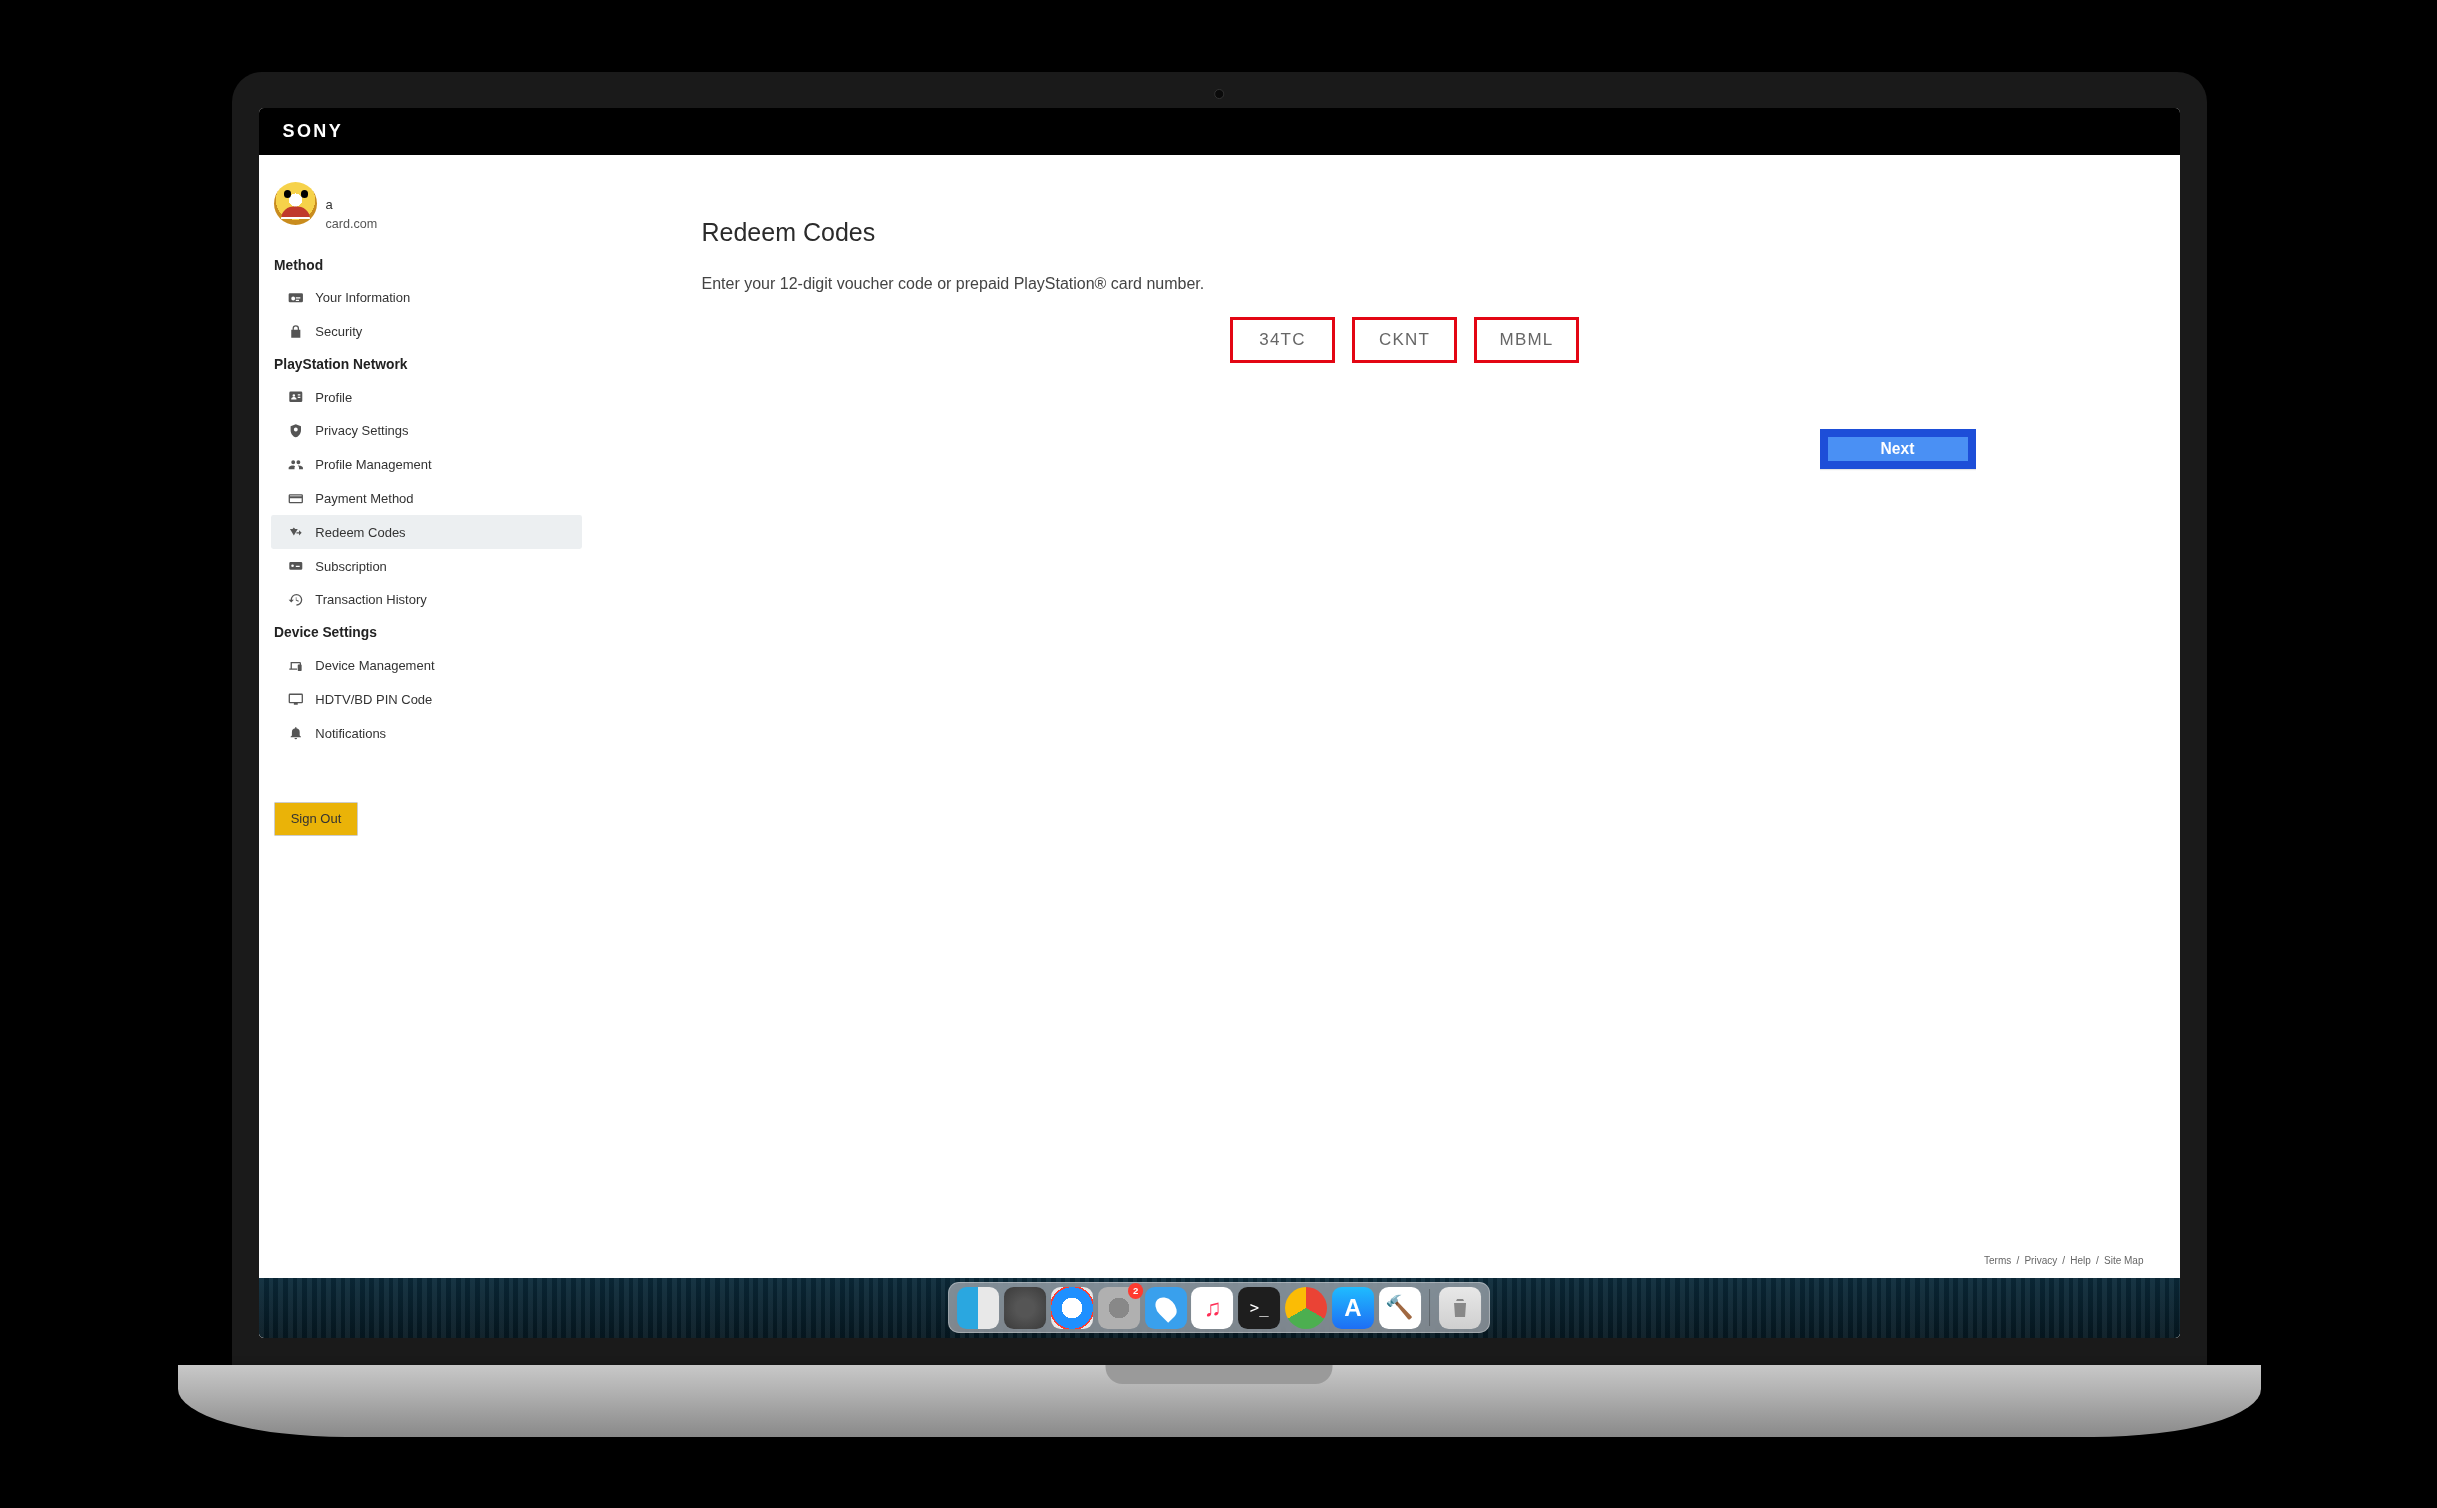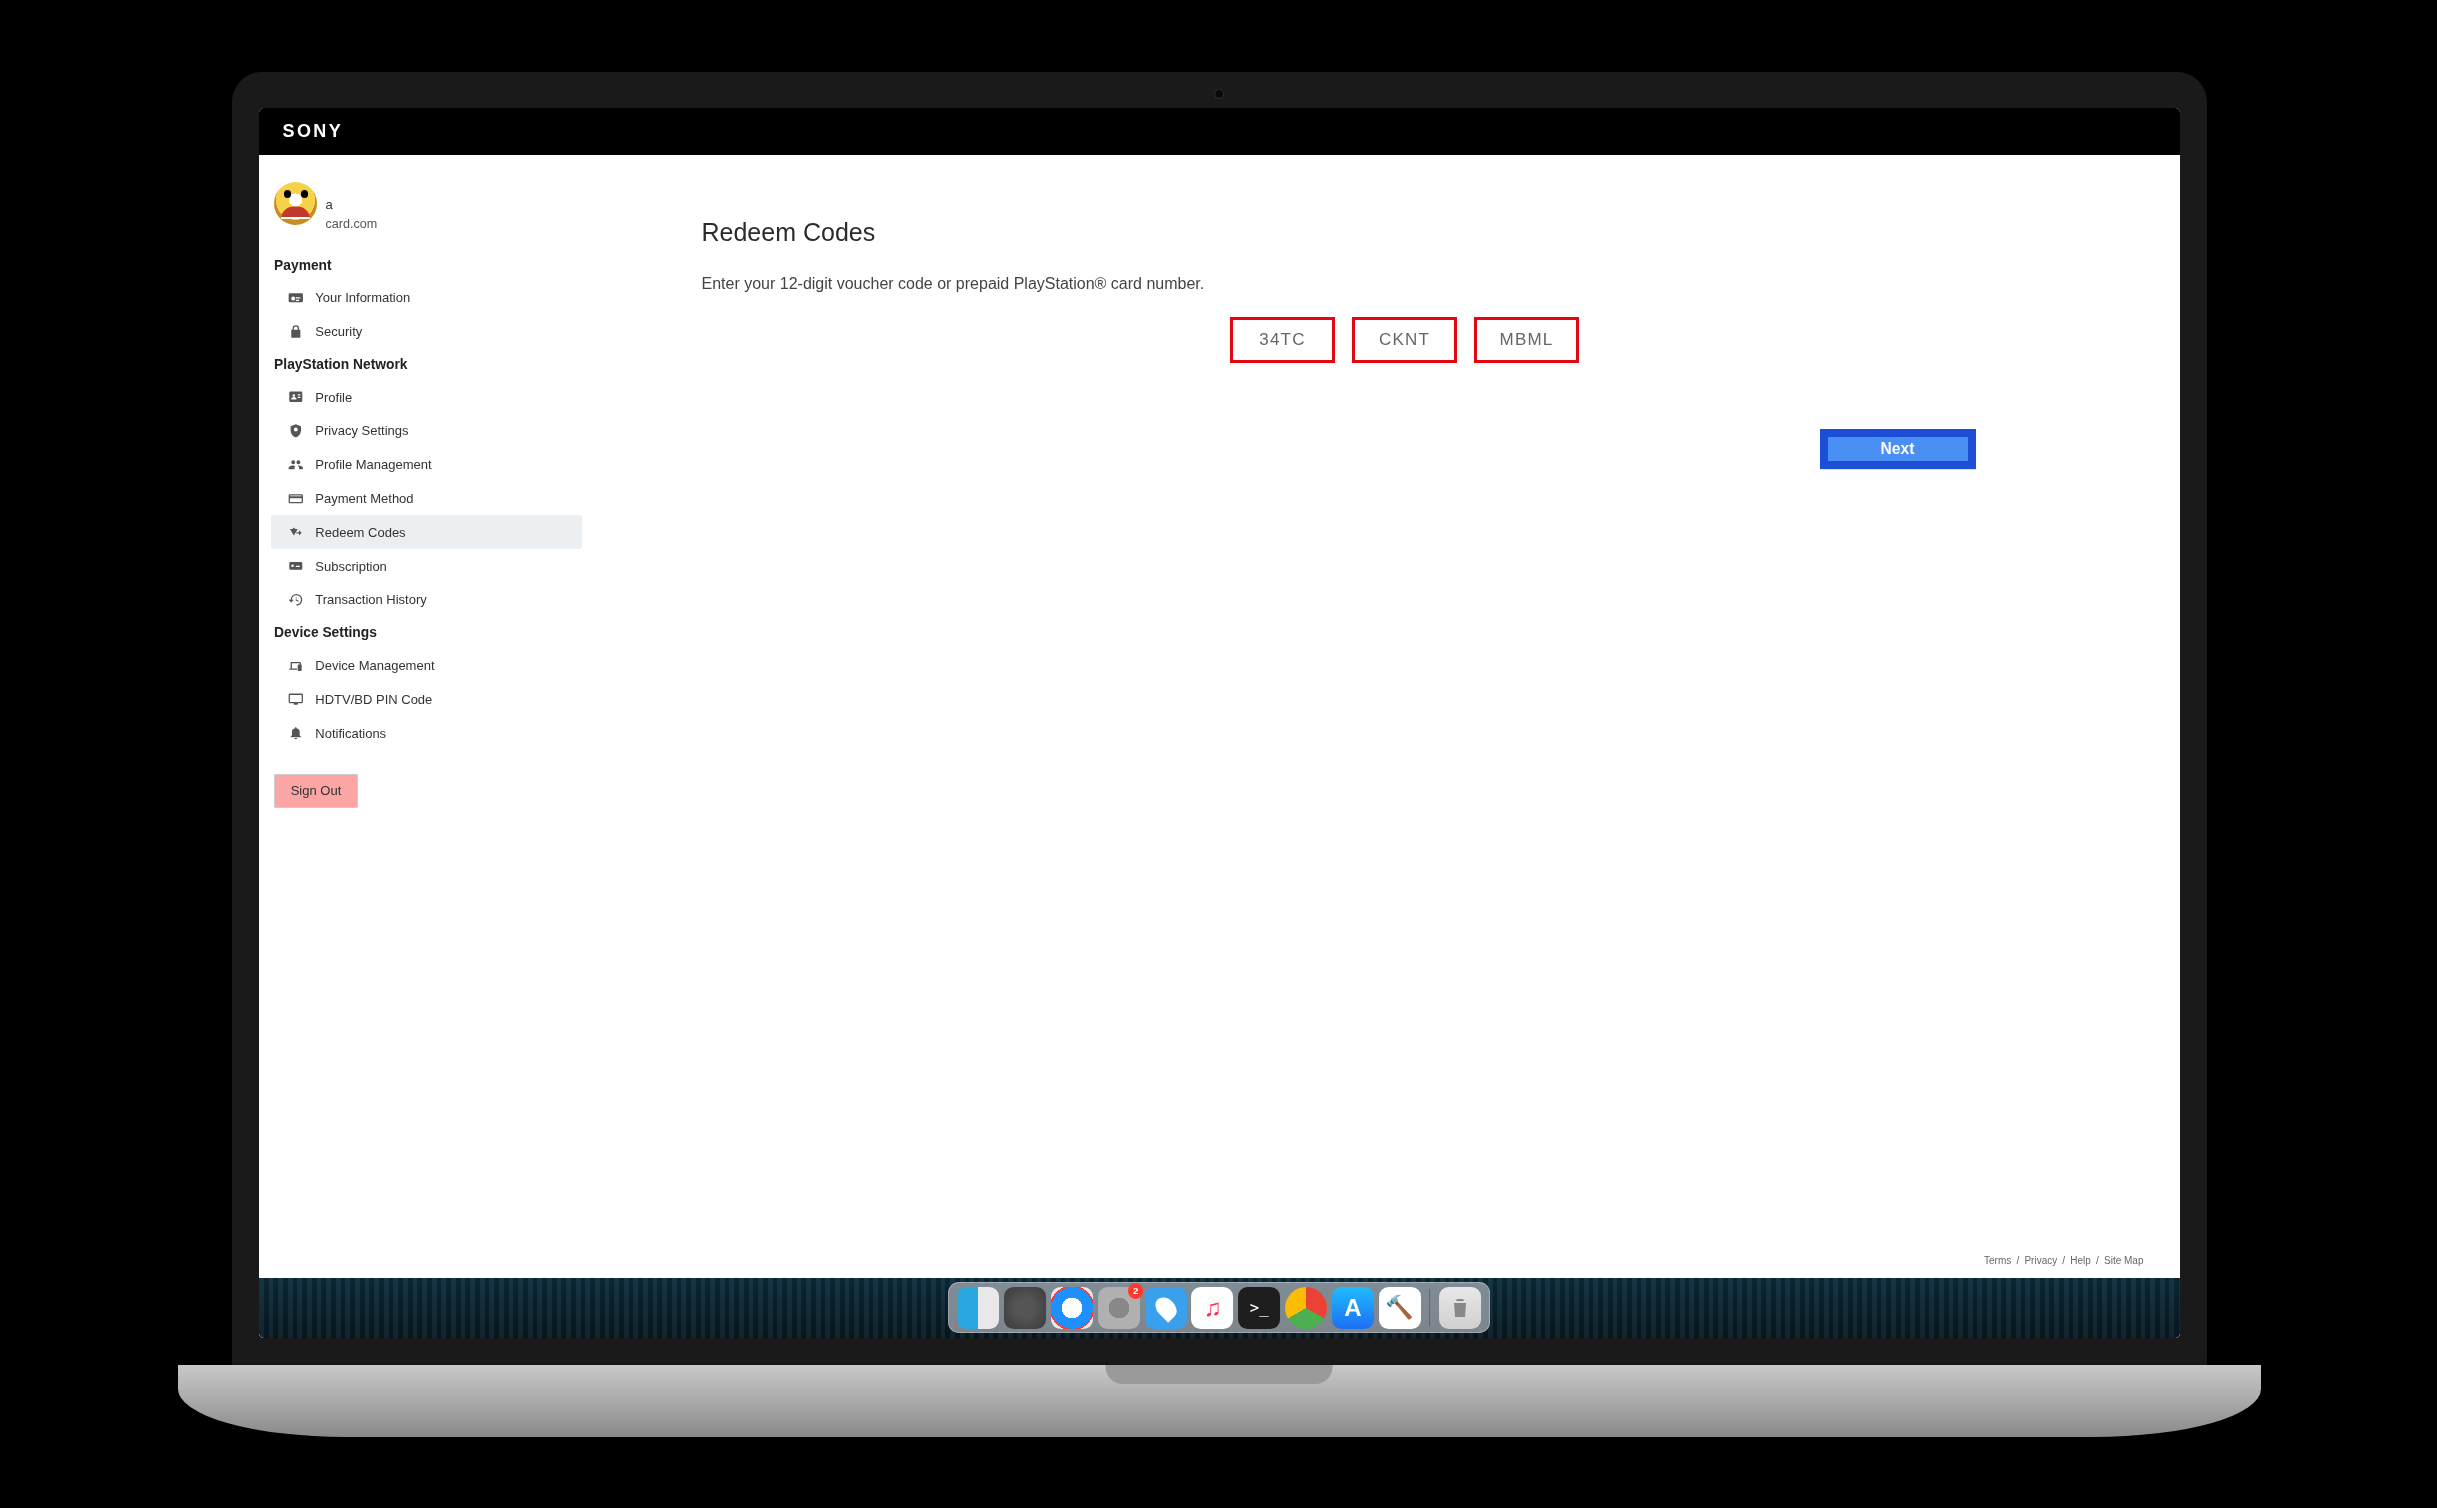--- a/index.html
+++ b/index.html
@@ -30,21 +30,21 @@
 .user-line { background: #fff; min-height: 13px; min-width: 120px; }
 .user-email { font-size: 12.6px; color: #555; padding-top: 2.4px; }
 
 .sb-section { font-weight: 700; font-size: 13.8px; color: #222; padding: 8.4px 4.8px 8.4px 3.6px; }
 .sb-item { display: flex; align-items: center; gap: 10.8px; padding: 8.4px 6px 8.4px 17px; font-size: 13px; color: #333; cursor: pointer; border-radius: 2.4px; }
 .sb-item.active { background: #eceff1; }
 .sb-icon { width: 17px; height: 17px; display: flex; align-items: center; justify-content: center; flex-shrink: 0; }
 .sb-icon svg { width: 15.6px; height: 15.6px; fill: #555; }
 
 .signout-wrap { margin-top: 24px; padding-left: 3.6px; }
-.signout { border: 1.2px solid #ccc; background: #fca5a5; padding: 8.4px 15.6px; font-size: 13px; color: #333; cursor: pointer; border-radius: 1.2px; }
+.signout { border: 1.2px solid #ccc; background: #eab308; padding: 8.4px 15.6px; font-size: 13px; color: #333; cursor: pointer; border-radius: 1.2px; margin-top: 28px; }
 
 
 .main { flex: 1; padding: 54px 72px 24px 108px; position: relative; }
 .page-title { font-size: 25px; font-weight: 400; color: #2b2b2b; margin-bottom: 27.5px; }
 .instruction { font-size: 16px; color: #444; margin-bottom: 24px; }
 
 .code-row { display: flex; gap: 17px; justify-content: center; margin-bottom: 66px; }
 .code-box { width: 105px; height: 46px; border: 3px solid #e30613; display: flex; align-items: center; justify-content: center; font-size: 17px; color: #666; letter-spacing: 1.2px; background: #fff; }
 
 .next-wrap { display: flex; justify-content: flex-end; padding-right: 132px; }
@@ -99,21 +99,21 @@
         <div class="sidebar">
           <div class="user-block">
             <div class="avatar"></div>
             <div class="user-text">
               <div class="user-line"></div>
               <div class="user-line">a</div>
               <div class="user-email">card.com</div>
             </div>
           </div>
 
-          <div class="sb-section">Payment</div>
+          <div class="sb-section">Method</div>
           <div class="sb-item">
             <span class="sb-icon">
                 <svg viewBox="0 0 24 24">
                   <path d="M21 5H3a2 2 0 00-2 2v10a2 2 0 002 2h18a2 2 0 002-2V7a2 2 0 00-2-2zM8 16a3 3 0 110-6 3 3 0 010 6zm9 1h-5v-2h5zm2-4h-7v-2h7z"></path>
                 </svg>
               </span>
             <span>Your Information</span>
           </div>
           <div class="sb-item">
             <span class="sb-icon">

